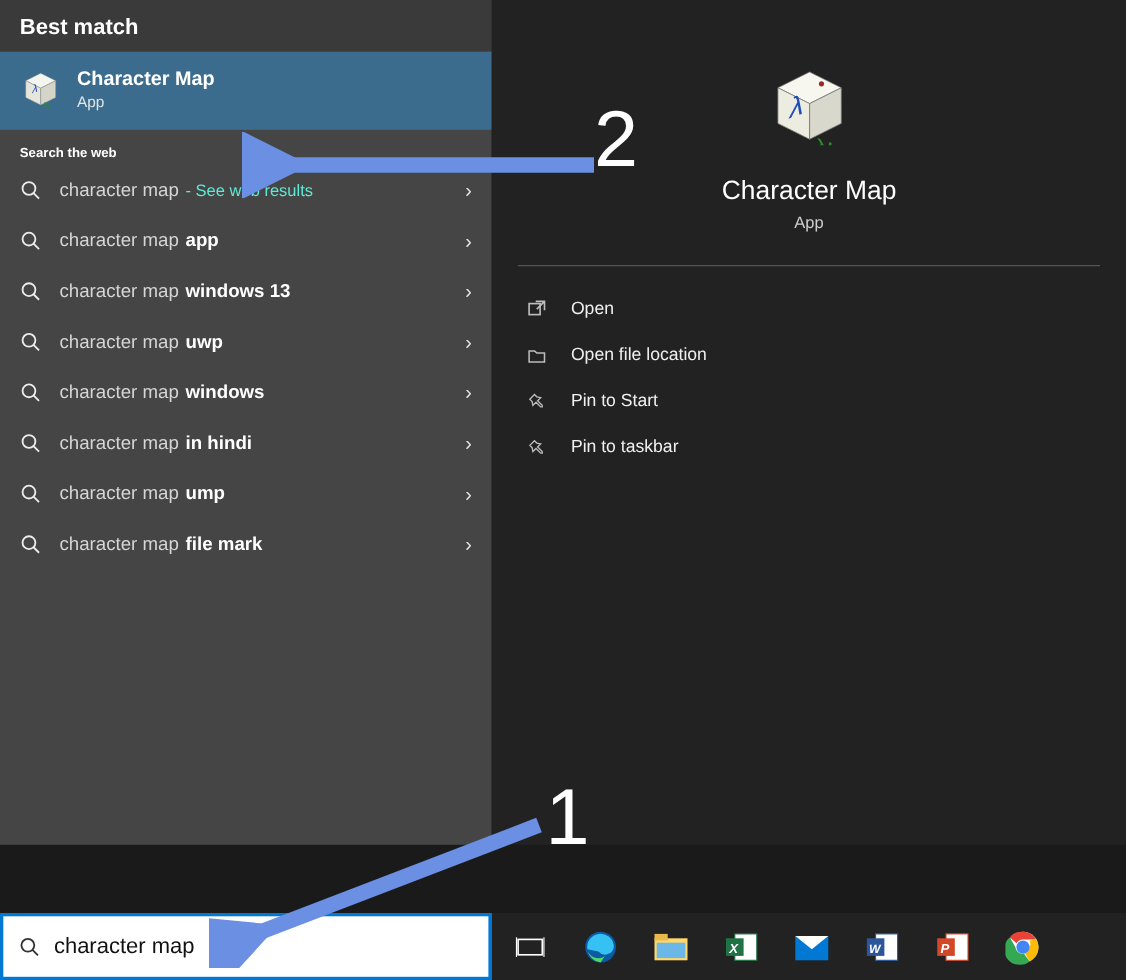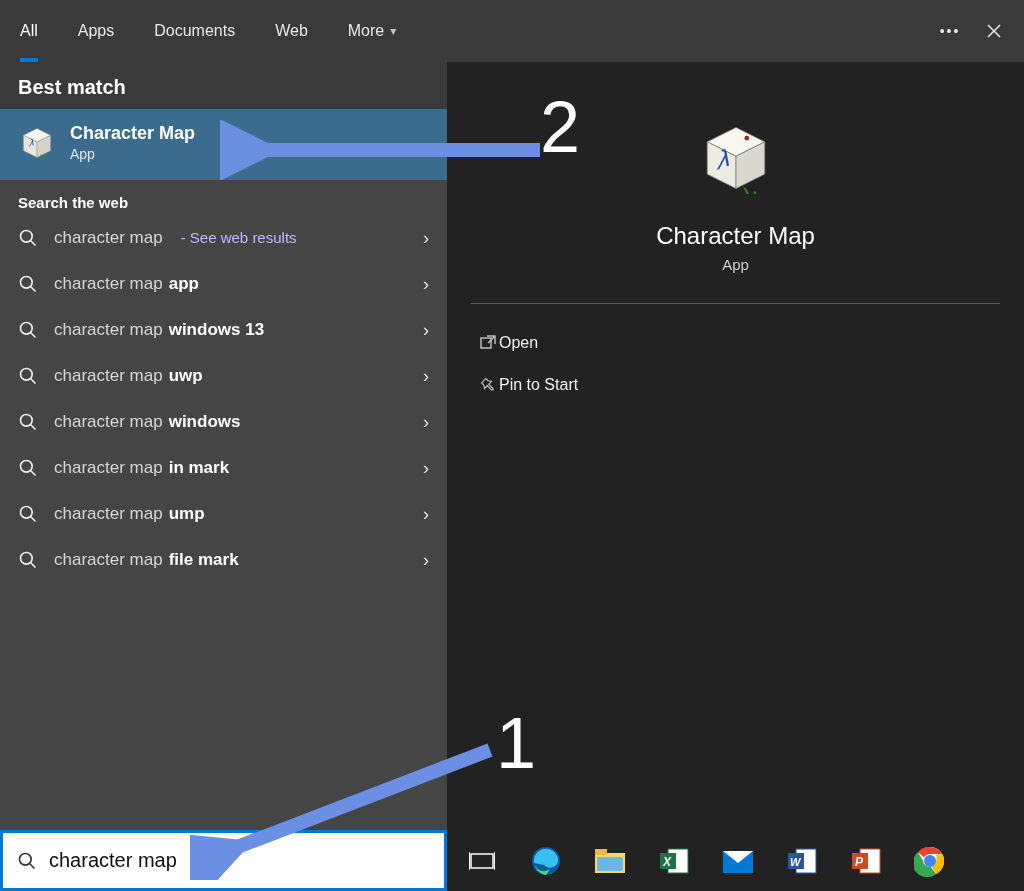--- a/index.html
+++ b/index.html
@@ -20,38 +20,38 @@
   .leftpane { width: 447px; background: rgba(106,106,106,0.55); position: relative; color:#fff; }
   .rightpane { flex:1; background: #222; position: relative; color:#fff; }
 
   
   .section-label { font-size: 20px; font-weight: 600; color: #fff; padding: 14px 18px 10px; background: #3a3a3a; }
   .best-match { display:flex; align-items:center; gap:16px; padding: 14px 18px 18px; background:#3b6c8e; border-left:2px solid transparent; }
   .app-icon-small { width:34px; height:34px; display:flex; align-items:center; justify-content:center; }
   .bm-title { font-size:18px; font-weight:600; color:#fff; }
   .bm-sub { font-size:14px; color:#e0e6ea; margin-top:2px; }
 
-  .section-sub { font-size:15px; font-weight:600; padding: 14px 18px 4px; background: transparent; }
+  .section-sub { font-size:12px; font-weight:600; padding: 14px 18px 4px; background: transparent; }
   .web-list { padding: 0 0 0 0; }
   .web-item { display:flex; align-items:center; height: 46px; padding: 0 18px; gap: 16px; cursor:pointer; }
   .web-item .mag { width:20px; height:20px; opacity:.9; flex-shrink:0; }
   .web-item .txt { flex:1; font-size:17px; color:#f2f2f2; display:flex; gap:6px; align-items:baseline; }
   .web-item .txt .dim { color:#d6d6d6; font-weight:400; }
   .web-item .txt .bold { font-weight:600; color:#fff; }
-  .web-item .txt .suffix { color:#c4b5fd; font-size:15px;margin-left:12px; }
+  .web-item .txt .suffix { color:#5eead4; font-size:15px; }
   .web-item .arrow { color:#e6e6e6; font-size:18px; }
 
   
   .preview { display:flex; flex-direction:column; align-items:center; padding-top: 60px; }
   .app-icon-large { width:72px; height:72px; display:flex; }
   .preview-title { font-size:24px; margin-top: 28px; color:#fff; }
   .preview-sub { font-size:15px; color:#cfcfcf; margin-top:6px; }
   .divider { height:1px; background:#5a5a5a; margin: 30px 24px 0; }
   .actions { padding: 18px 10px; }
-  .action { display:flex; align-items:center; height:42px; padding: 0 20px; font-size:16px; color:#f0f0f0; cursor:pointer; }
+  .action { display:flex; align-items:center; gap:20px; height:42px; padding: 0 20px; font-size:16px; color:#f0f0f0; cursor:pointer; }
   .action .ai { width:22px; display:flex; justify-content:center; color:#bcbcbc; }
 
   
   .bottomrow { position:absolute; left:0; bottom:0; width:100%; height:61px; display:flex; }
   .searchbox { width: 447px; height: 61px; background:#fff; border:3px solid #0078d4; display:flex; align-items:center; padding:0 14px; gap:12px; }
   .searchbox .mag { width:20px; height:20px; }
   .searchbox input { border:none; outline:none; font-size:20px; flex:1; font-family:inherit; color:#111; }
   .taskbar { flex:1; height:61px; background:#222; display:flex; align-items:center; gap:26px; padding-left:16px; }
   .tb-icon { width:38px; height:38px; display:flex; align-items:center; justify-content:center; cursor:pointer; }
 
@@ -60,45 +60,20 @@
   .arrow-svg { position:absolute; pointer-events:none; }
 
   
   .charmap-cube { width:100%; height:100%; }
 </style>
 </head>
 <body>
 
 <div class="root">
 
-  <div class="tabbar">
-    <div class="tab active">
-        <span>All</span>
-      </div>
-    <div class="tab">
-        <span>Apps</span>
-      </div>
-    <div class="tab">
-        <span>Documents</span>
-      </div>
-    <div class="tab">
-        <span>Web</span>
-      </div>
-    <div class="tab">
-        <span>More</span>
-        <span class="chev">▾</span>
-      </div>
-    <div class="tab-spacer"></div>
-    <div class="icon-btn ellipsis">•••</div>
-    <div class="icon-btn">
-      <svg width="16" height="16" viewBox="0 0 16 16">
-          <path d="M2 2 L14 14 M14 2 L2 14" stroke="#e8e8e8" stroke-width="1.5" fill="none"></path>
-        </svg>
-    </div>
-  </div>
 
   <div class="body">
 
     <div class="leftpane">
       <div class="section-label">Best match</div>
       <div class="best-match">
         <div class="app-icon-small">
           <svg class="charmap-cube" viewBox="0 0 40 40">
             <polygon points="20,3 36,11 20,19 4,11" fill="#f5f5f0" stroke="#888" stroke-width="0.5"></polygon>
             <polygon points="4,11 20,19 20,37 4,29" fill="#e6e6dc" stroke="#888" stroke-width="0.5"></polygon>
@@ -171,21 +146,21 @@
             </div>
           <span class="arrow">›</span>
         </div>
         <div class="web-item">
           <svg class="mag" viewBox="0 0 24 24">
               <circle cx="10" cy="10" r="7" stroke="#fff" stroke-width="2" fill="none"></circle>
               <line x1="15" y1="15" x2="21" y2="21" stroke="#fff" stroke-width="2"></line>
             </svg>
           <div class="txt">
               <span class="dim">character map </span>
-              <span class="bold">in mark</span>
+              <span class="bold">in hindi</span>
             </div>
           <span class="arrow">›</span>
         </div>
         <div class="web-item">
           <svg class="mag" viewBox="0 0 24 24">
               <circle cx="10" cy="10" r="7" stroke="#fff" stroke-width="2" fill="none"></circle>
               <line x1="15" y1="15" x2="21" y2="21" stroke="#fff" stroke-width="2"></line>
             </svg>
           <div class="txt">
               <span class="dim">character map </span>
@@ -229,24 +204,40 @@
               <svg width="18" height="18" viewBox="0 0 18 18">
                 <rect x="2" y="4" width="10" height="10" fill="none" stroke="#bcbcbc" stroke-width="1.5"></rect>
                 <path d="M8 2 h8 v8 M16 2 L9 9" stroke="#bcbcbc" stroke-width="1.5" fill="none"></path>
               </svg>
             </span>
           <span>Open</span>
         </div>
         <div class="action">
           <span class="ai">
               <svg width="18" height="18" viewBox="0 0 18 18">
+                <path d="M2 5 h5 l2 2 h7 v8 H2 Z" fill="none" stroke="#bcbcbc" stroke-width="1.4"></path>
+              </svg>
+            </span>
+          <span>Open file location</span>
+        </div>
+        <div class="action">
+          <span class="ai">
+              <svg width="18" height="18" viewBox="0 0 18 18">
                 <path d="M6 3 h6 v3 l2 3 h-4 v6 l-1 1 -1 -1 v-6 h-4 l2 -3 Z" fill="none" stroke="#bcbcbc" stroke-width="1.2" transform="rotate(-45 9 9)"></path>
               </svg>
             </span>
           <span>Pin to Start</span>
+        </div>
+        <div class="action">
+          <span class="ai">
+              <svg width="18" height="18" viewBox="0 0 18 18">
+                <path d="M6 3 h6 v3 l2 3 h-4 v6 l-1 1 -1 -1 v-6 h-4 l2 -3 Z" fill="none" stroke="#bcbcbc" stroke-width="1.2" transform="rotate(-45 9 9)"></path>
+              </svg>
+            </span>
+          <span>Pin to taskbar</span>
         </div>
       </div>
     </div>
   </div>
 
   <div class="bottomrow">
     <div class="searchbox">
       <svg class="mag" viewBox="0 0 24 24">
           <circle cx="10" cy="10" r="7" stroke="#333" stroke-width="2" fill="none"></circle>
           <line x1="15" y1="15" x2="21" y2="21" stroke="#333" stroke-width="2"></line>

